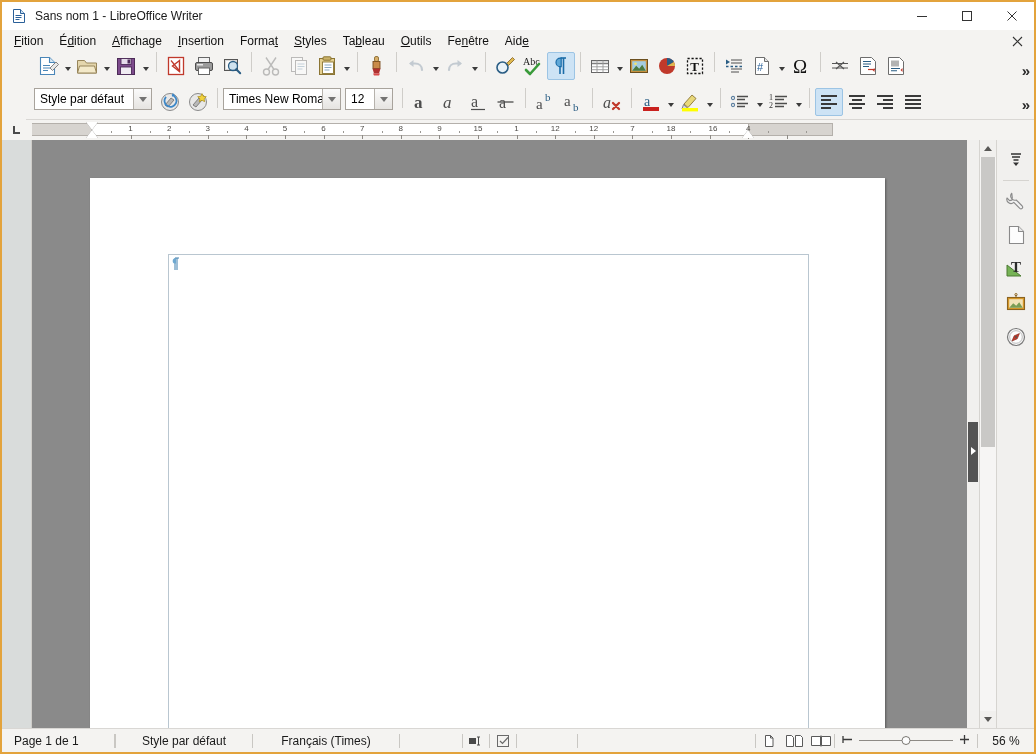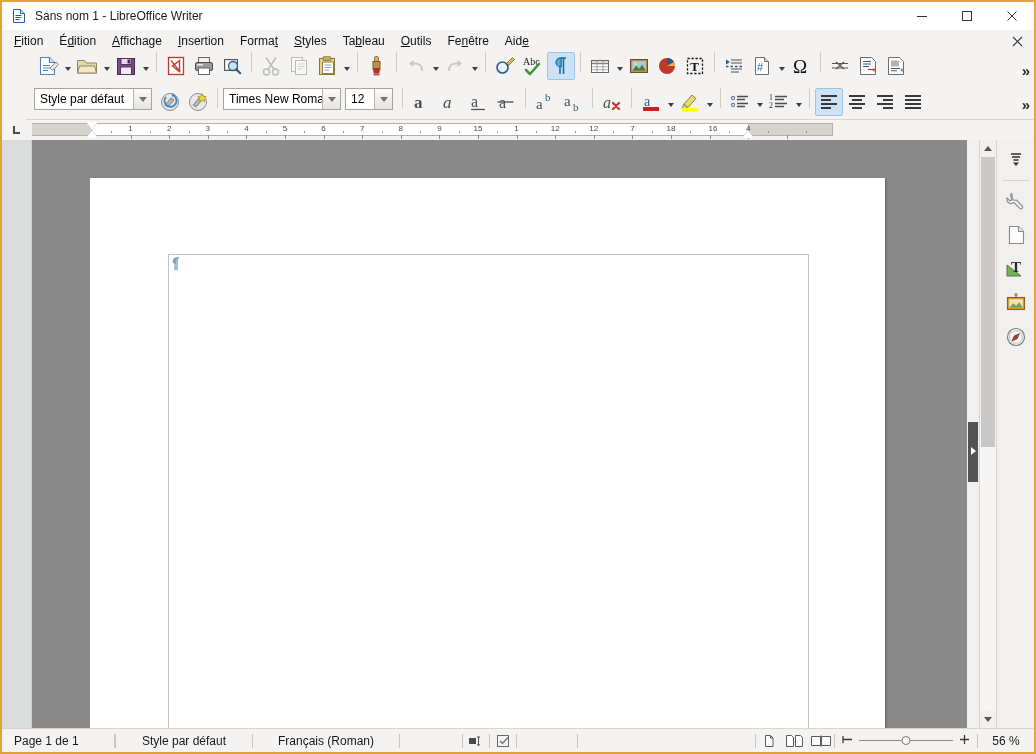--- a/index.html
+++ b/index.html
@@ -1043,21 +1043,21 @@
       </div>
     </div>
   </div>
 
   <div class="statusbar">
     <div class="sb-cell" style="width:112px;justify-content:flex-start;padding-left:12px">Page 1 de 1</div>
     <div class="sb-div"></div>
     <div class="sb-div"></div>
     <div class="sb-cell" style="width:136px">Style par défaut</div>
     <div class="sb-div"></div>
-    <div class="sb-cell" style="width:146px">Français (Roman)</div>
+    <div class="sb-cell" style="width:146px">Français (Times)</div>
     <div class="sb-div"></div>
     <div class="sb-cell" style="width:62px"></div>
     <div class="sb-div"></div>
     <div class="sb-icon">
       <svg width="16" height="14" viewBox="0 0 16 14">
         <rect x="1" y="4" width="7" height="6" fill="#4a4a4a"></rect>
         <path d="M10.5 3v8M9 3h3M9 11h3" stroke="#4a4a4a" stroke-width="1"></path>
       </svg>
     </div>
     <div class="sb-div"></div>

